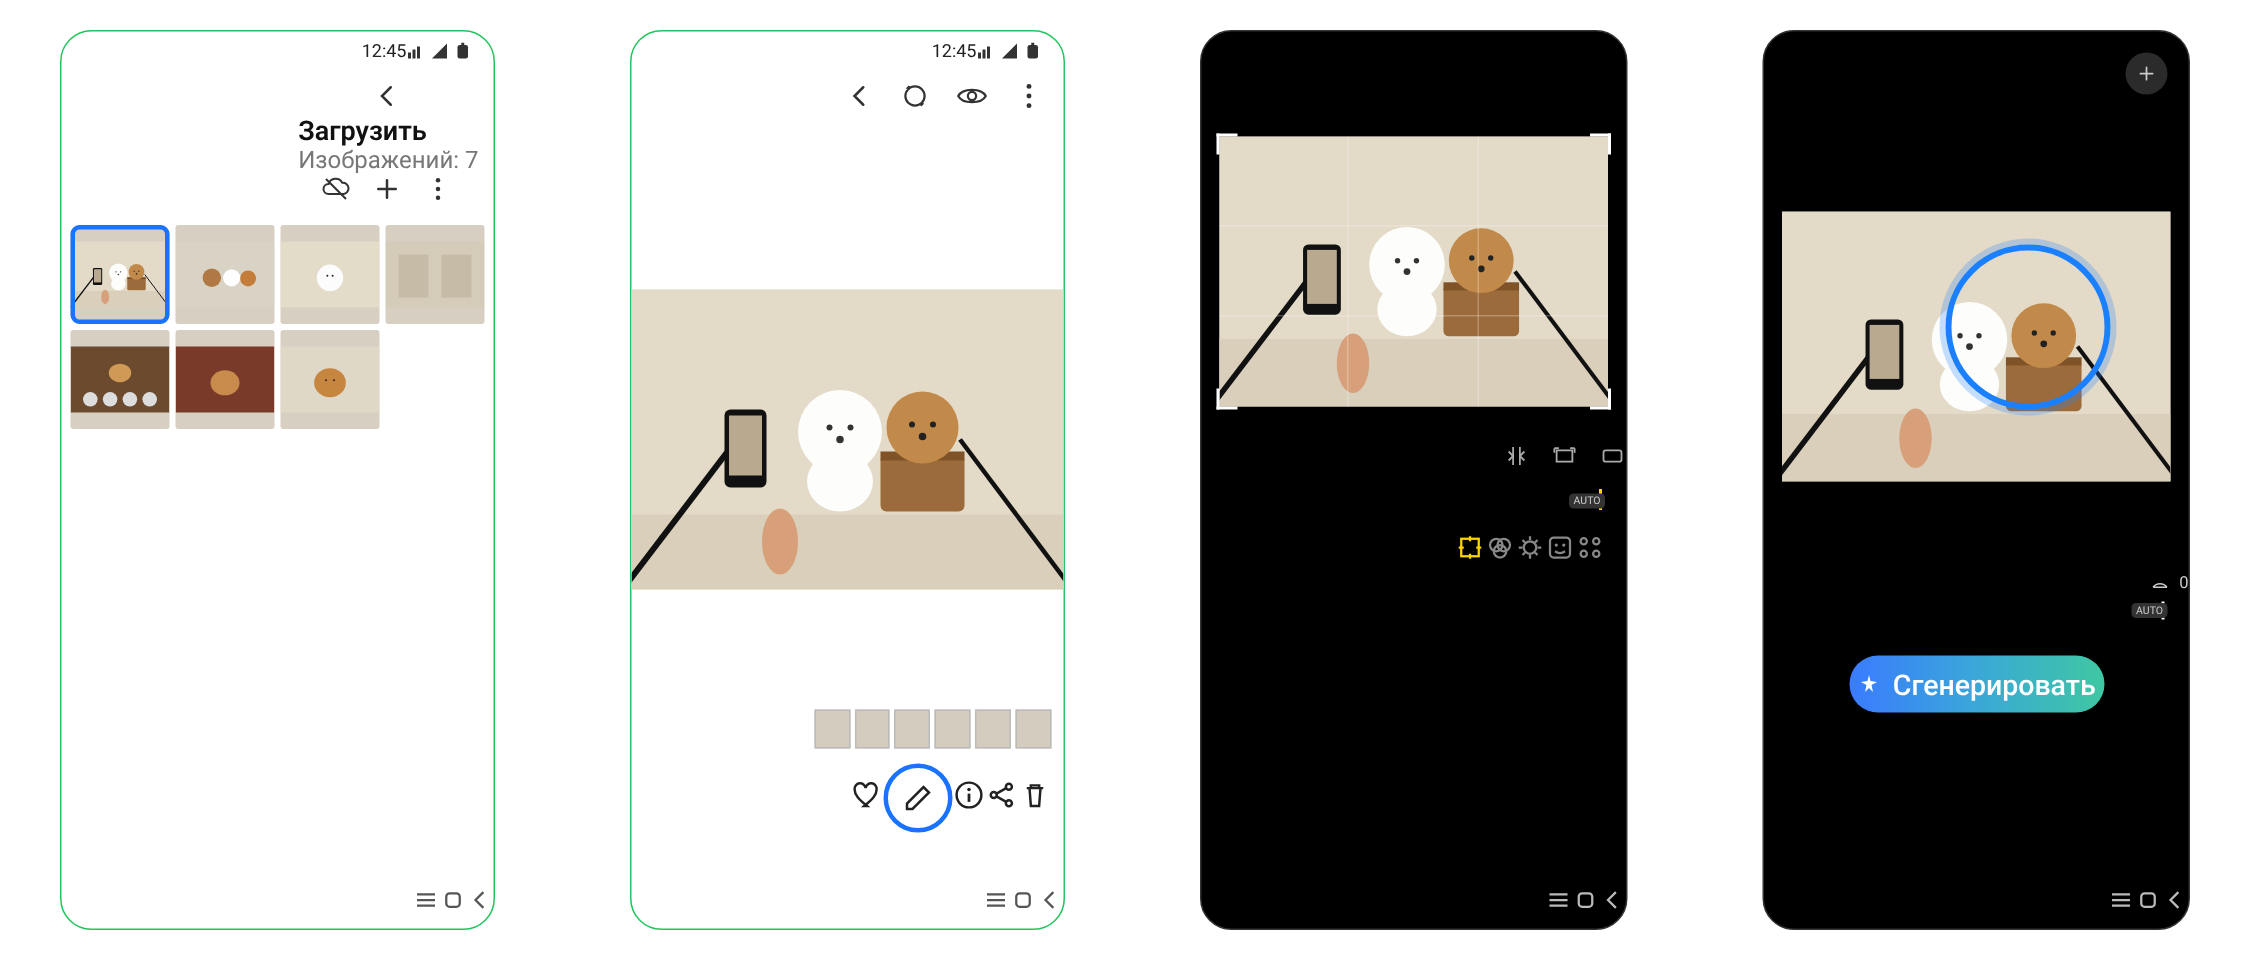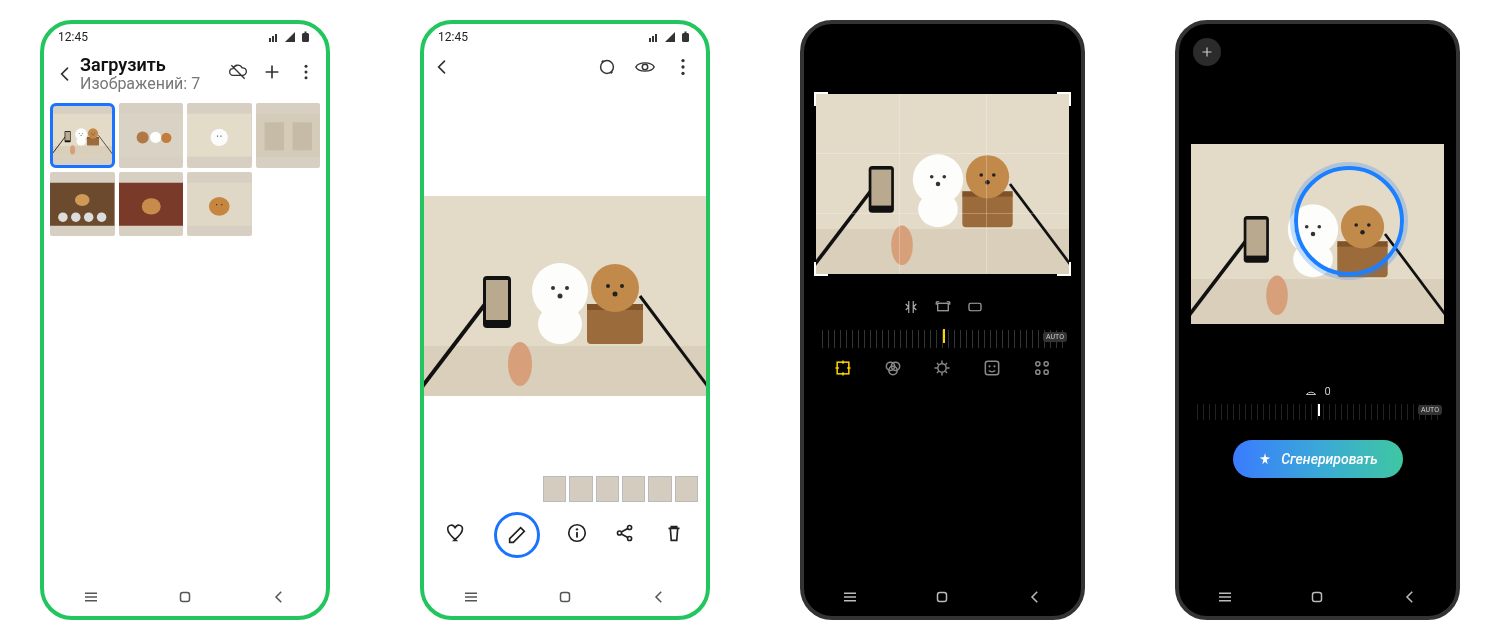--- a/index.html
+++ b/index.html
@@ -1,25 +1,25 @@
 <!DOCTYPE html>
 <html><head>
 <meta charset="utf-8">
 <style>
   * { box-sizing: border-box; margin: 0; padding: 0; font-family: -apple-system, BlinkMacSystemFont, "Segoe UI", Roboto, sans-serif; }
   body { background: #fff; display: flex; gap: 60px; padding: 20px 40px; align-items: flex-start; justify-content: space-between; }
-  .phone { border: 4px solid #22c55e; border-radius: 32px; overflow: hidden; display: flex; flex-direction: column; position: relative; }
+  .phone { border: 1px solid #22c55e; border-radius: 21px; overflow: hidden; display: flex; flex-direction: column; position: relative; align-items: flex-end; }
   .phone.light { width: 290px; height: 600px; background: #ffffff; }
   .phone.dark  { width: 285px; height: 600px; background: #000000; color: #cfcfcf; border-color: #333; }
 
   
   .statusbar { height: 26px; display: flex; align-items: center; justify-content: space-between; padding: 0 14px; font-size: 12px; color: #222; }
   .statusbar .icons { display: flex; gap: 4px; align-items: center; }
   .statusbar .icons svg { width: 12px; height: 12px; }
-  .header1 { display: flex; align-items: center; padding: 4px 10px 6px 8px; }
+  .header1 { display: flex; align-items: center; padding: 4px 10px 6px 8px; flex-direction: column; }
   .header1 .back { width: 26px; height: 26px; display:flex; align-items:center; justify-content:center; }
   .header1 .title-block { flex: 1; margin-left: 2px; }
   .header1 .title-block .title { font-size: 18px; font-weight: 600; color:#111; }
   .header1 .title-block .sub  { font-size: 16px; color: #777; margin-top:-1px; }
   .header1 .righticons { display:flex; gap: 14px; align-items:center; }
   .header1 .righticons svg { width: 20px; height: 20px; }
 
   .grid { display:grid; grid-template-columns: repeat(4, 1fr); gap: 4px; padding: 4px 6px; }
   .thumb { aspect-ratio: 1/1; background:#d7cfc2; border-radius: 2px; position:relative; overflow:hidden; }
   .thumb.selected { outline: 3px solid #1a73ff; outline-offset:-3px; border-radius:6px; }
@@ -75,21 +75,21 @@
   .dark4-header { display:flex; align-items:center; padding: 14px 14px 8px 14px; }
   .plus-btn { width:28px; height:28px; border-radius:50%; background:#2b2b2b; display:flex; align-items:center; justify-content:center; }
   .gen-image { margin: 70px 12px 0 12px; height: 180px; background:#e4dccc; position:relative; overflow:hidden;}
   .sel-circle { position:absolute; width:110px; height:110px; border:4px solid #1a80ff; border-radius:50%; top:22px; right:40px; box-shadow:0 0 0 4px rgba(26,128,255,0.25);}
   .angle-row { display:flex; align-items:center; justify-content:center; gap:6px; margin-top: 60px; color:#ccc; font-size:11px;}
   .angle-row svg{ width:14px;height:14px; }
   .ruler4 { margin: 6px 18px 0 18px; height: 16px; position:relative;}
   .ruler4 .ticks { position:absolute; inset:0; background:repeating-linear-gradient(90deg, #444 0 1px, transparent 1px 6px); opacity:0.5;}
   .ruler4 .mark { position:absolute; left:50%; top:0; width:2px; height:12px; background:#fff;}
   .ruler4 .auto { position:absolute; right:-4px; top:1px; font-size:7px; background:#333; color:#ccc; padding:1px 3px; border-radius:3px; }
-  .gen-btn { margin: 20px auto 0 auto; width: 170px; height: 38px; border-radius: 20px; background:linear-gradient(90deg,#3a7bff,#3aa8d8,#3fc7a2); display:flex; align-items:center; justify-content:center; gap:8px; color:#fff; font-size:14px; font-weight:500;font-style:italic;}
+  .gen-btn { margin: 20px auto 0 auto; width: 170px; height: 38px; border-radius: 20px; background:linear-gradient(90deg,#3a7bff,#3aa8d8,#3fc7a2); display:flex; align-items:center; justify-content:center; gap:8px; color:#fff; font-size:19px; font-weight:500;}
   .gen-btn svg { width:16px; height:16px; }
 
   
   .scene { width:100%; height:100%; }
 </style>
 </head>
 <body>
 
 <svg width="0" height="0" style="position:absolute">
   <defs>

